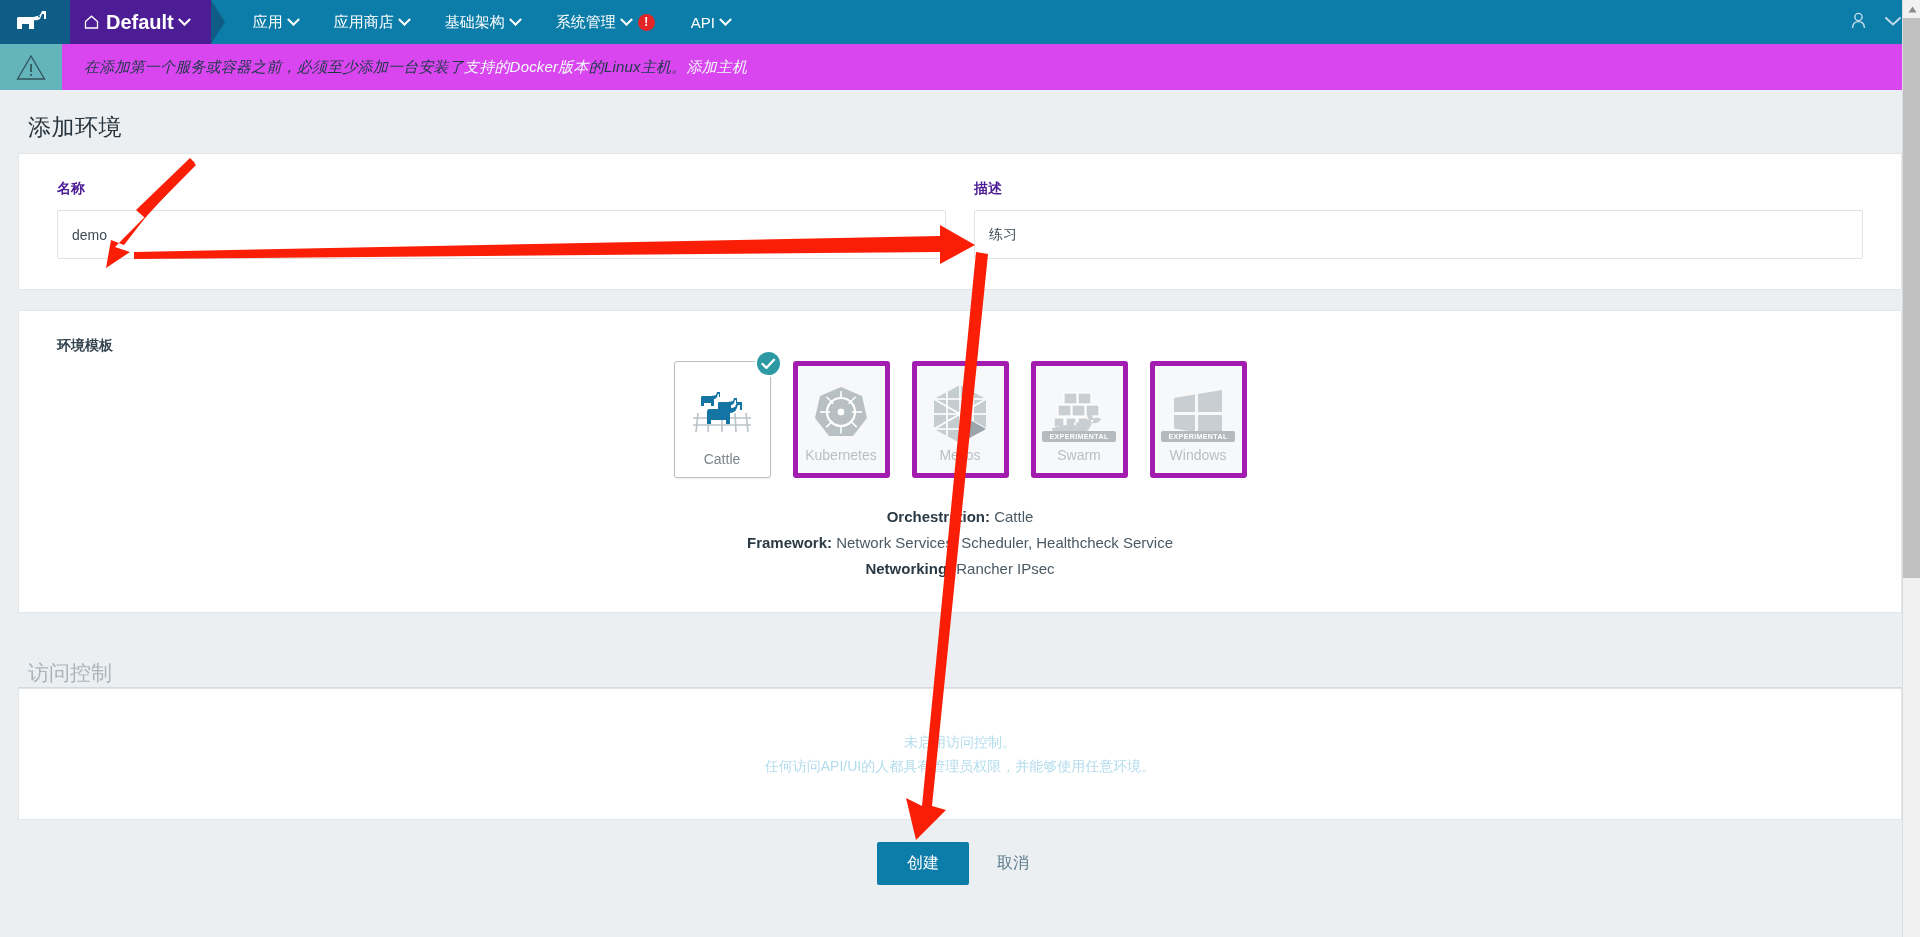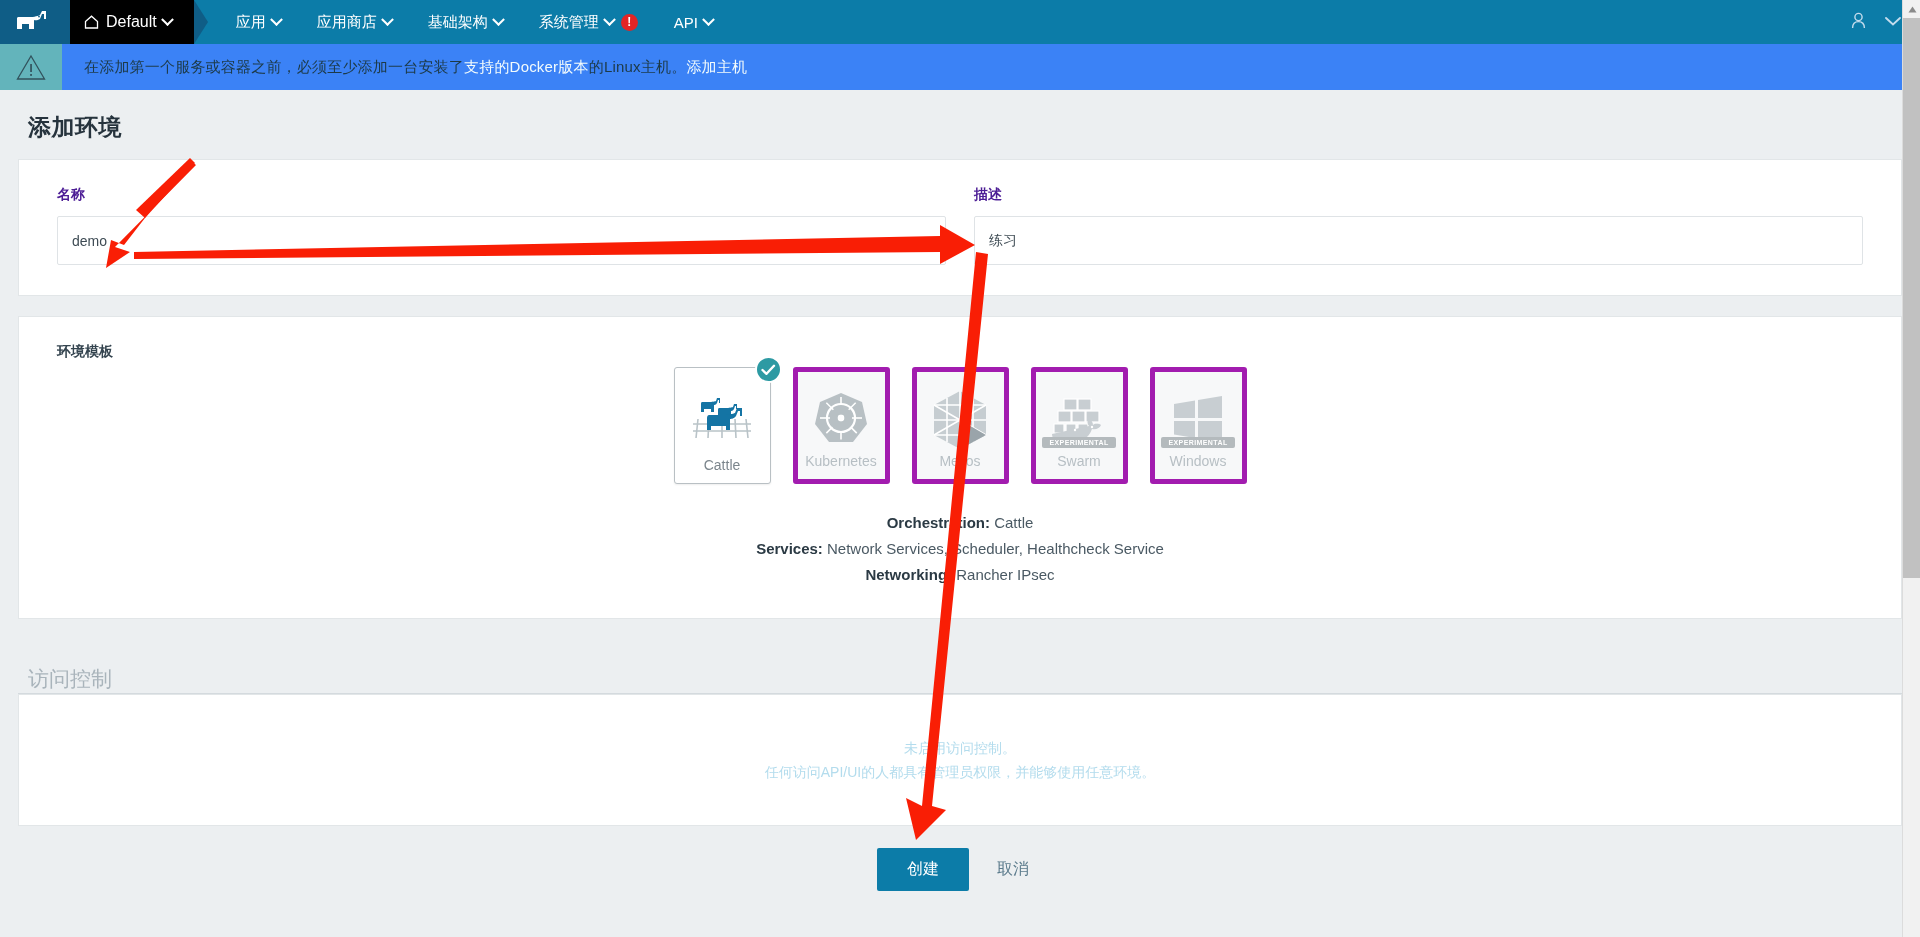--- a/index.html
+++ b/index.html
@@ -21,26 +21,27 @@
     color: #ffffff;
   }
   .nav-logo {
     width: 70px;
     background: #0f5d86;
     display: flex;
     align-items: center;
     justify-content: center;
   }
   .nav-env {
-    background: #000000;
+    background: #4c1d95;
     display: flex;
     align-items: center;
     padding: 0 22px 0 14px;
-    font-size: 16px;
+    font-size: 20px;
     position: relative;
+    font-weight: bold;
   }
   .nav-env::after {
     content: "";
     position: absolute;
     right: -14px; top: 0;
     border-top: 22px solid transparent;
     border-bottom: 22px solid transparent;
     border-left: 14px solid #0f5d86;
   }
   .nav-env .home-icon { margin-right: 7px; display:flex; align-items:center;}
@@ -82,25 +83,26 @@
     margin-left: auto;
     display: flex;
     align-items: center;
     padding-right: 18px;
     gap: 16px;
   }
 
   
   .notice {
     height: 46px;
-    background: #3b82f6;
+    background: #d946ef;
     display: flex;
     align-items: stretch;
     color: #1d3a47;
     position: relative;
+    font-style: italic;
   }
   .notice-icon {
     width: 62px;
     background: #63b4bb;
     display: flex;
     align-items: center;
     justify-content: center;
   }
   .notice-text {
     display: flex;
@@ -114,23 +116,23 @@
     text-decoration: none;
     cursor: pointer;
   }
 
   
   .page {
     padding: 0 18px;
   }
   .page-title {
     font-size: 23px;
-    font-weight: bold;
+    font-weight: normal;
     color: #26333d;
-    padding: 22px 10px 16px 10px;
+    padding: 22px 10px 10px 10px;
     letter-spacing: 0.5px;
   }
 
   .card {
     background: #ffffff;
     border: 1px solid #e2e6e8;
     padding: 26px 38px 30px 38px;
     margin-bottom: 20px;
   }
 
@@ -525,21 +527,21 @@
           <div class="tpl-name">Windows</div>
         </div>
 
       </div>
 
       <div class="tpl-info">
         <div>
           <b>Orchestration:</b><span> Cattle</span>
         </div>
         <div>
-          <b>Services:</b><span> Network Services, Scheduler, Healthcheck Service</span>
+          <b>Framework:</b><span> Network Services, Scheduler, Healthcheck Service</span>
         </div>
         <div>
           <b>Networking:</b><span> Rancher IPsec</span>
         </div>
       </div>
     </div>
   </div>
 
   <div class="ac-head">访问控制</div>
   <div class="ac-card">

